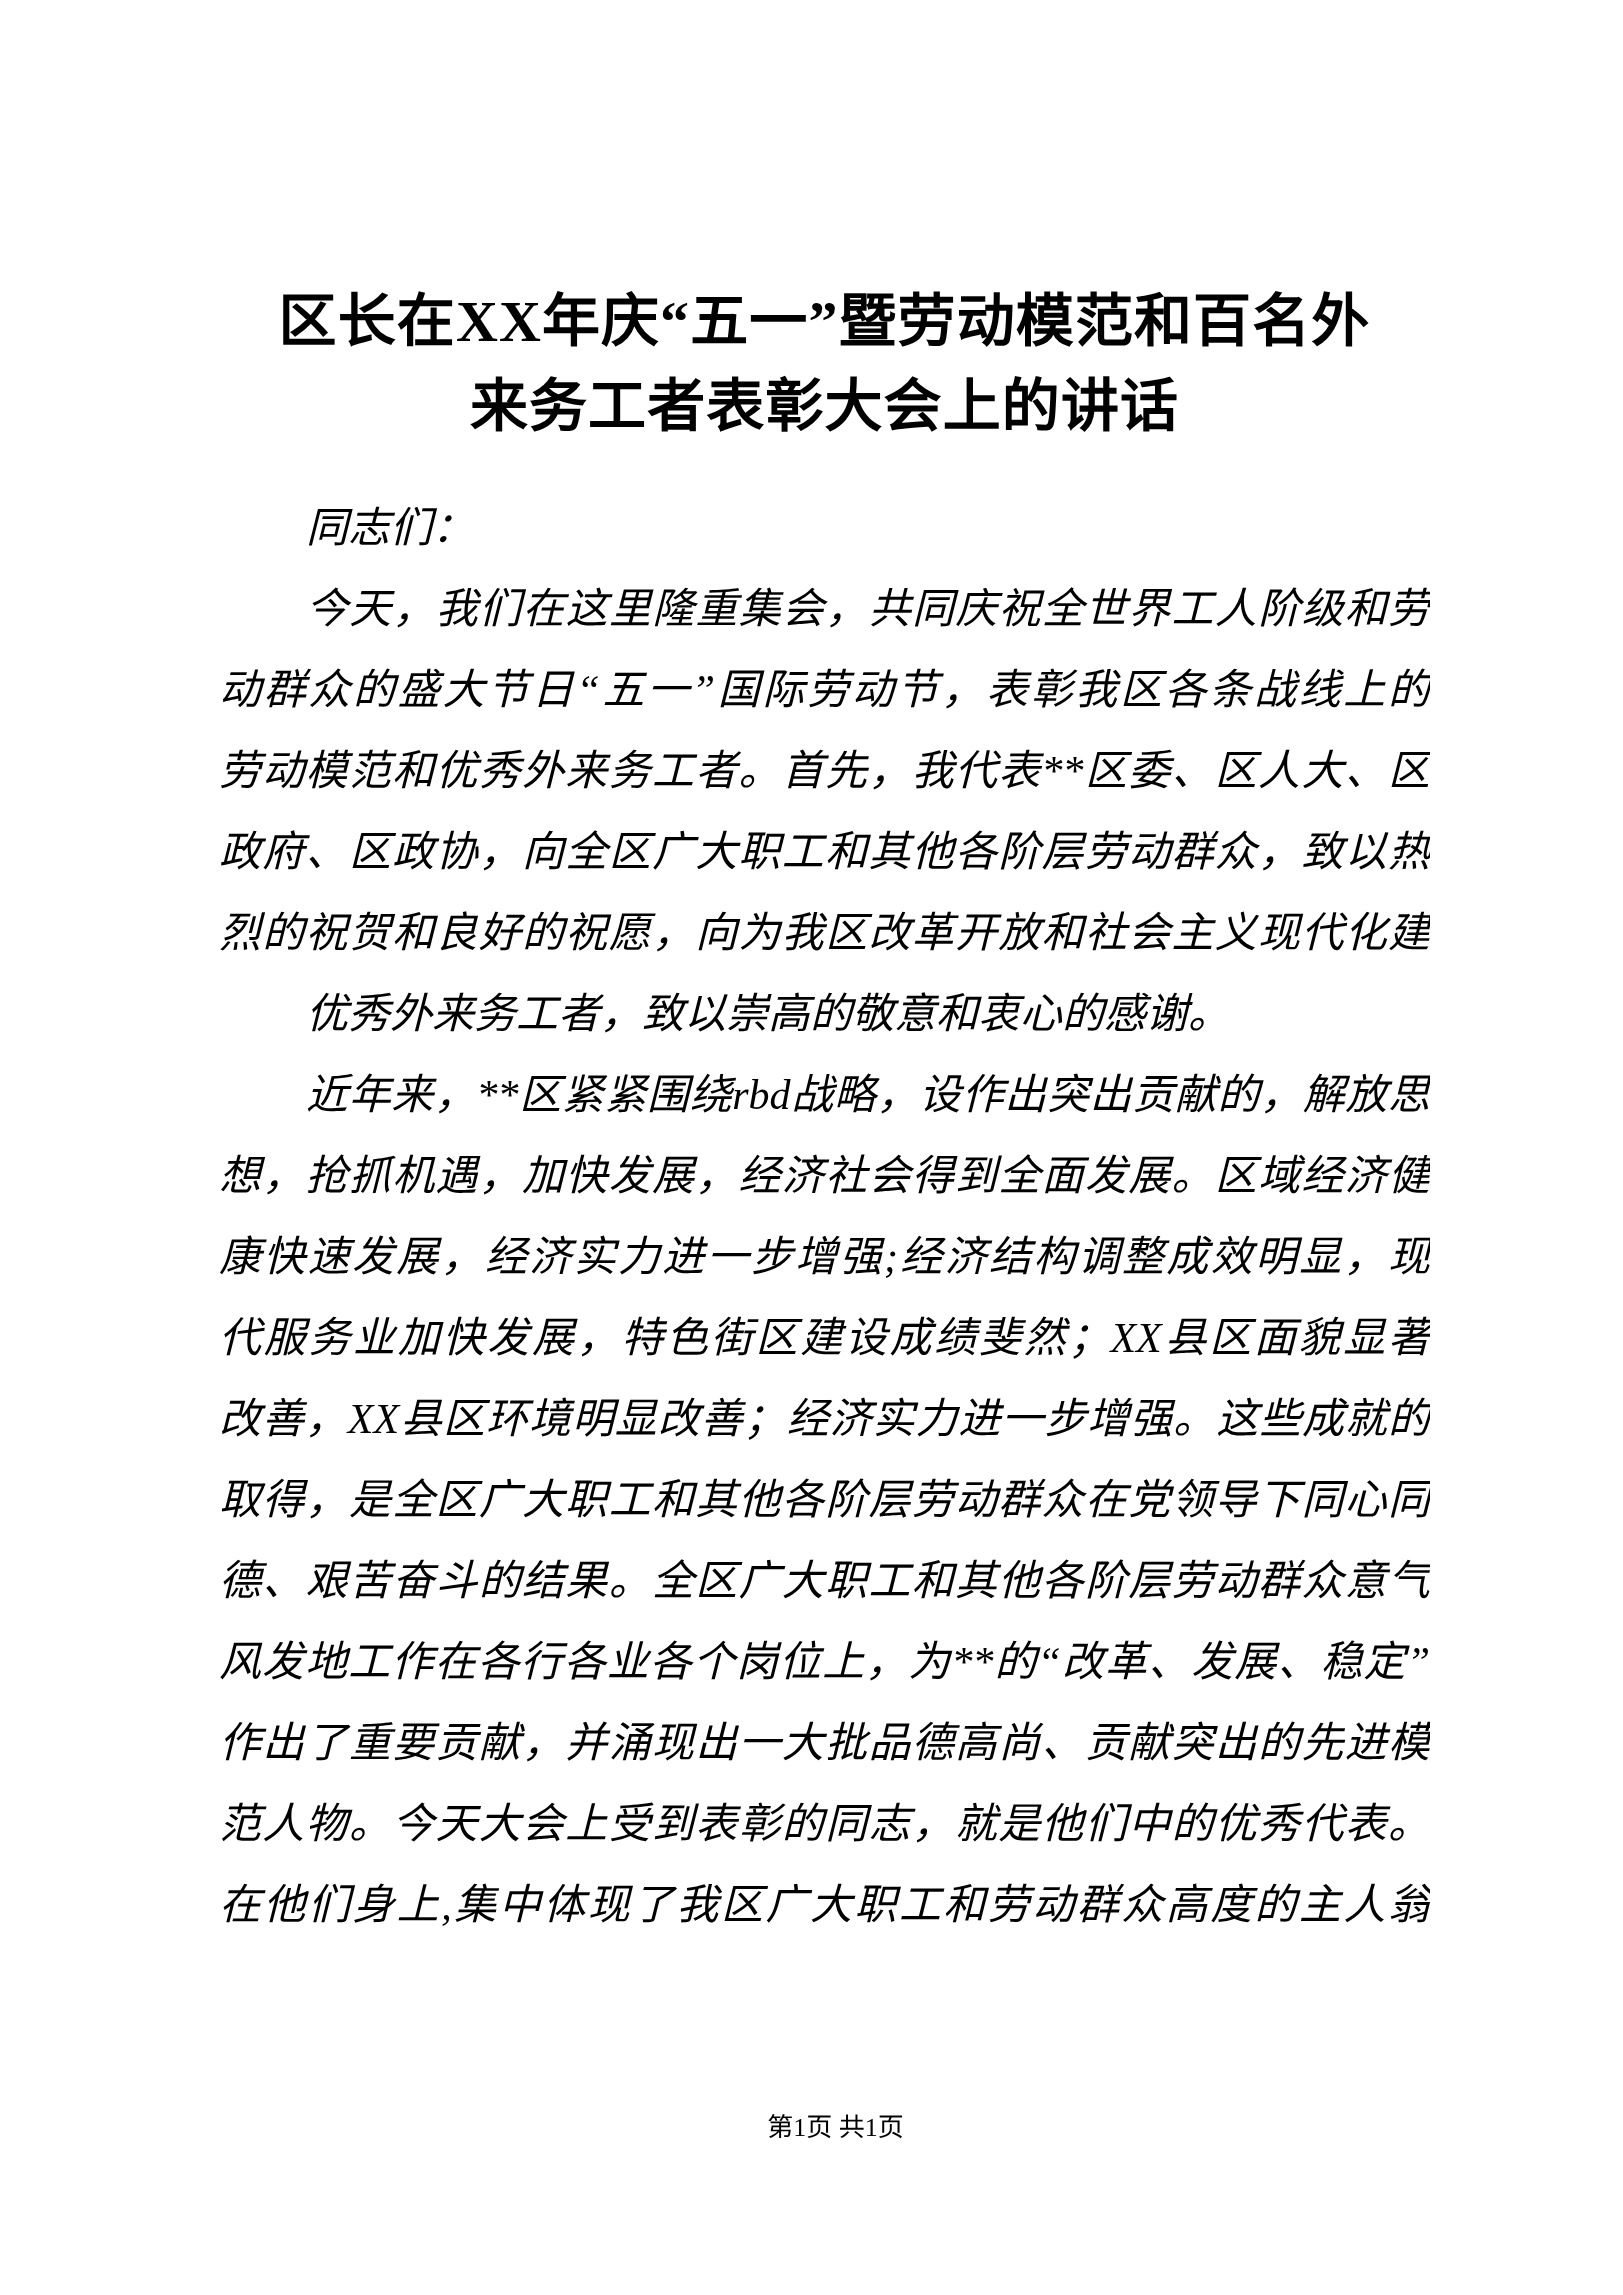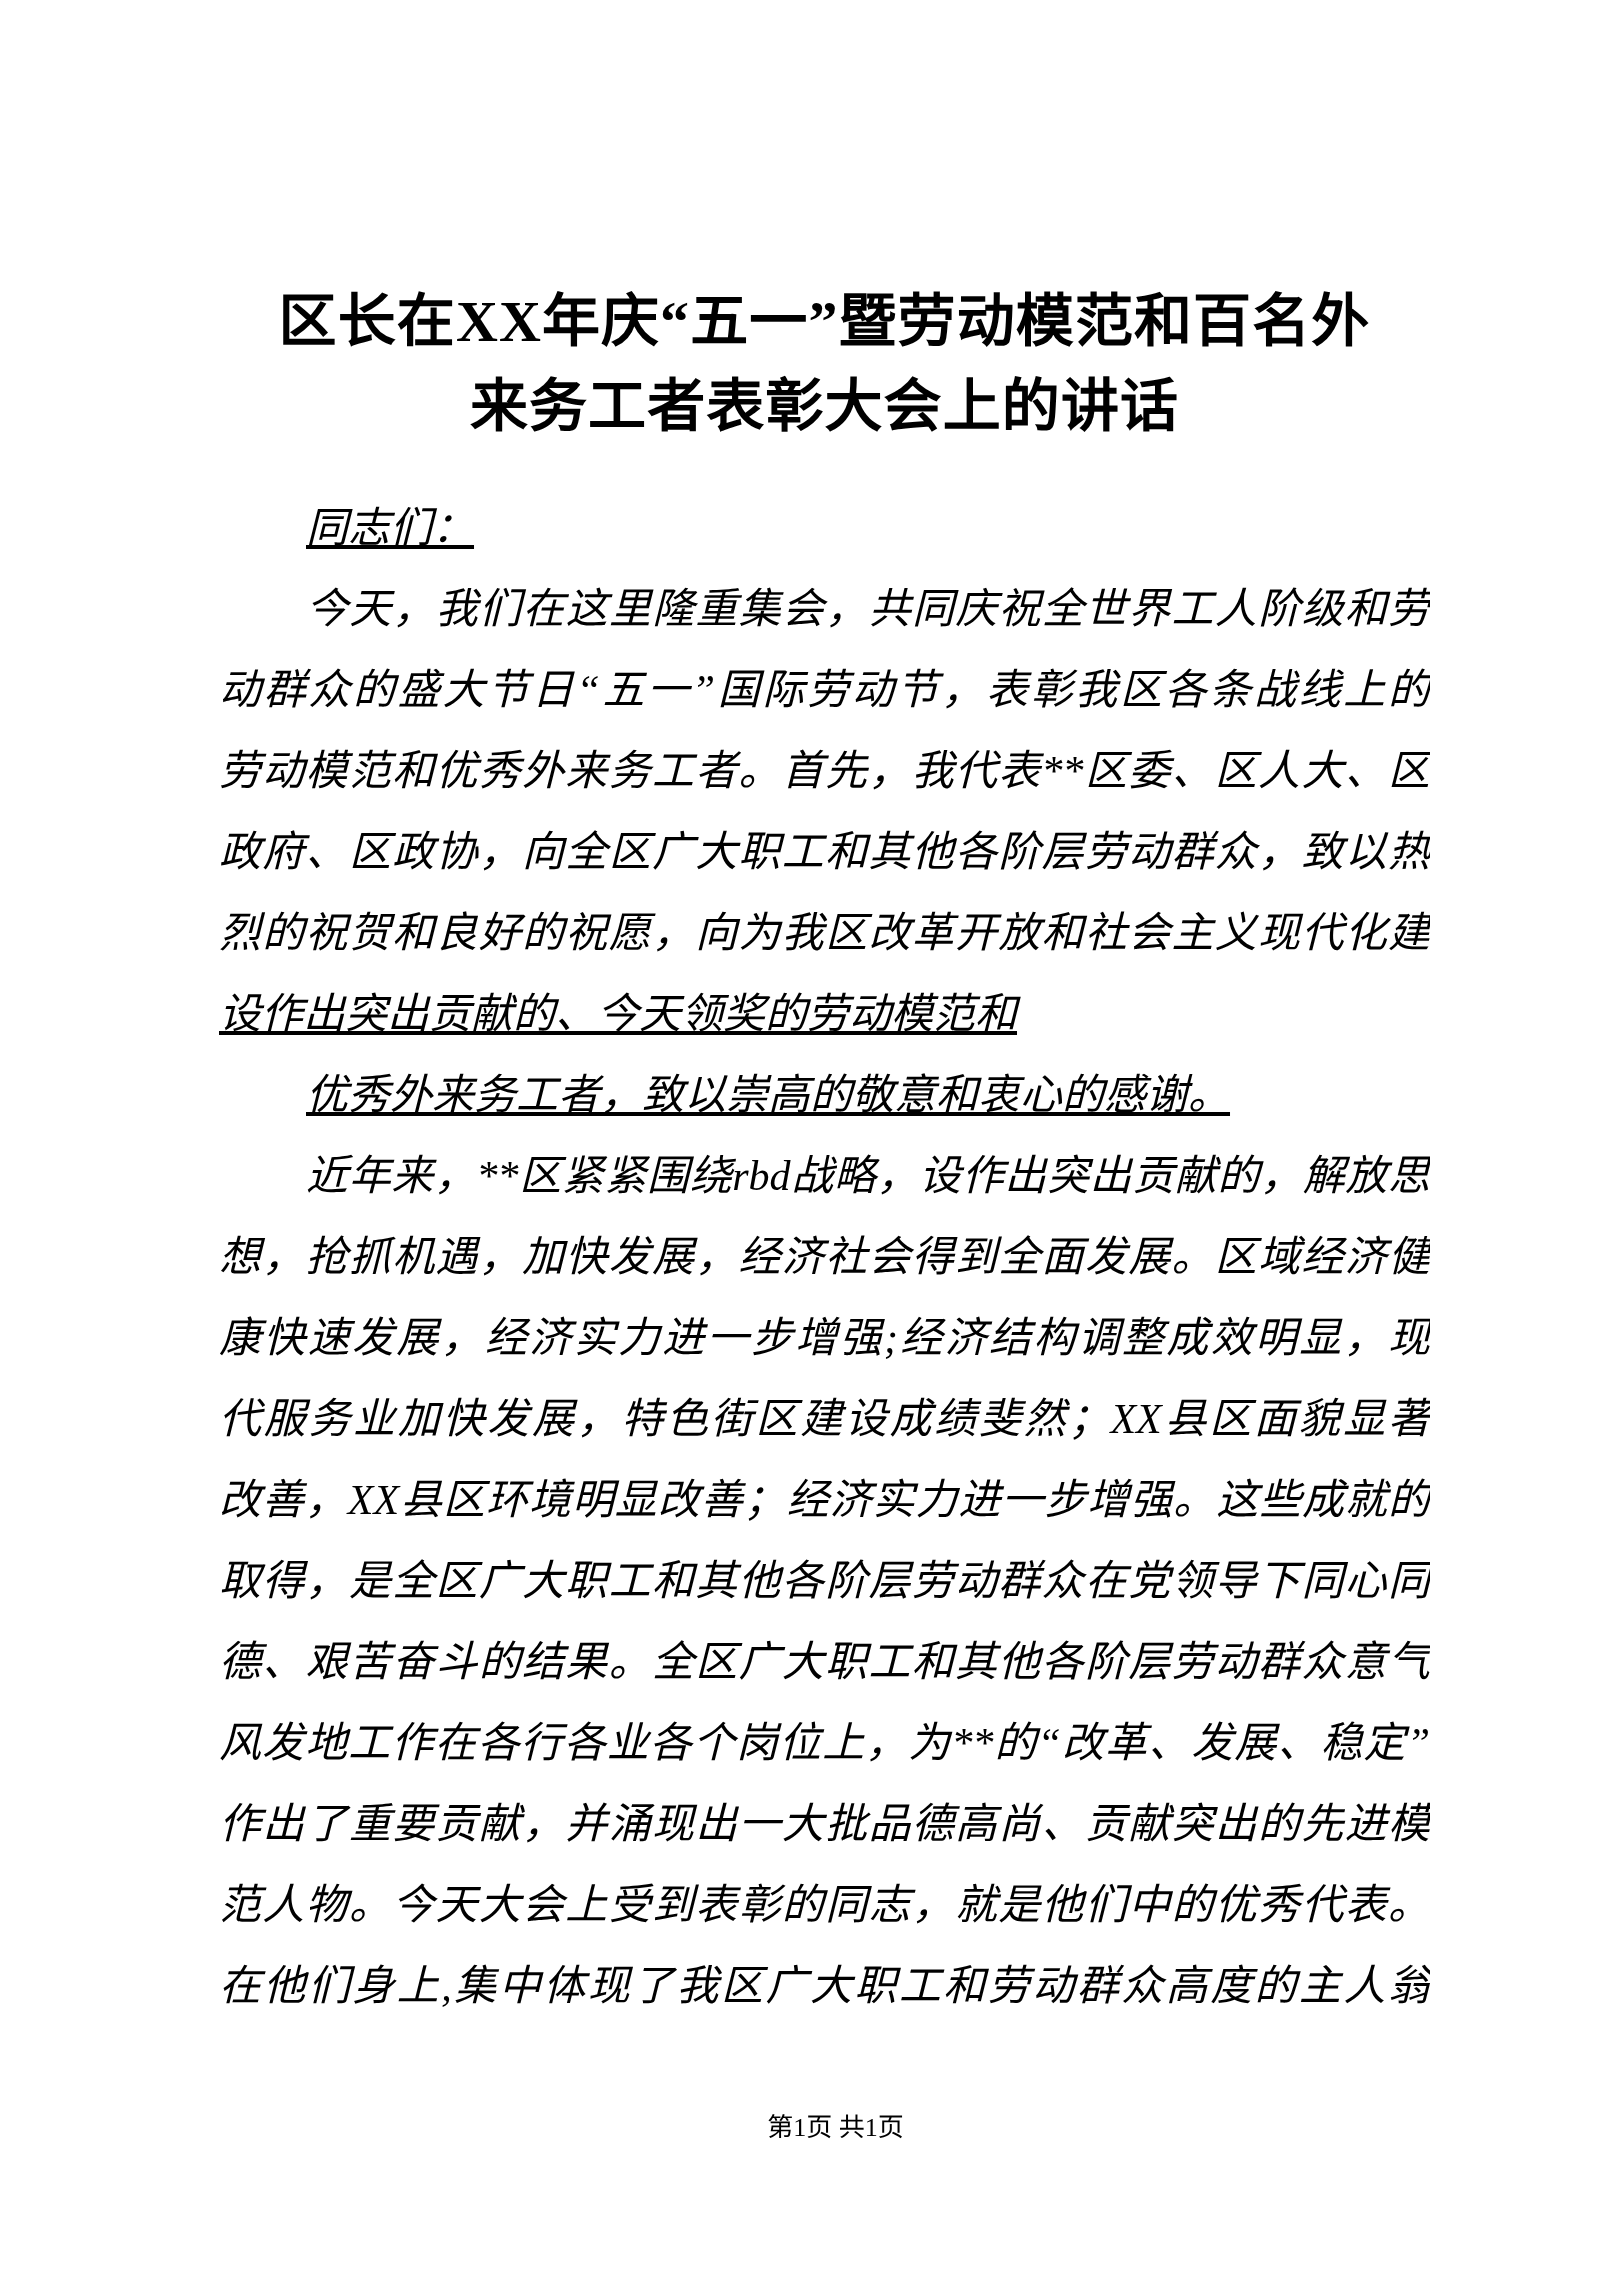--- a/index.html
+++ b/index.html
@@ -38,21 +38,21 @@
     font-style: italic; 
   }
   .line {
     height: 81px;
     line-height: 81px;
     text-align: justify;
     text-align-last: justify;
     overflow: hidden;
   }
   .line.indent { text-indent: 87px; }
-  .line.short { text-align-last: left; text-decoration: underline; }
+  .line.short { text-align-last: left; }
   .doc-footer {
     position: absolute;
     top: 2110px;
     left: 230px;
     width: 1211px;
     text-align: center;
     font-size: 26px;
     line-height: 36px;
     font-style: normal;
   }
@@ -68,21 +68,20 @@
       <span class="title-line">来务工者表彰大会上的讲话</span>
     </h1>
 
     <div class="doc-body">
       <div class="line indent short">同志们：</div>
       <div class="line indent">今天，我们在这里隆重集会，共同庆祝全世界工人阶级和劳</div>
       <div class="line">动群众的盛大节日“五一”国际劳动节，表彰我区各条战线上的</div>
       <div class="line">劳动模范和优秀外来务工者。首先，我代表**区委、区人大、区</div>
       <div class="line">政府、区政协，向全区广大职工和其他各阶层劳动群众，致以热</div>
       <div class="line">烈的祝贺和良好的祝愿，向为我区改革开放和社会主义现代化建</div>
-      <div class="line short">设作出突出贡献的、今天领奖的劳动模范和</div>
       <div class="line indent short">优秀外来务工者，致以崇高的敬意和衷心的感谢。</div>
       <div class="line indent">近年来，**区紧紧围绕rbd战略，设作出突出贡献的，解放思</div>
       <div class="line">想，抢抓机遇，加快发展，经济社会得到全面发展。区域经济健</div>
       <div class="line">康快速发展，经济实力进一步增强;经济结构调整成效明显，现</div>
       <div class="line">代服务业加快发展，特色街区建设成绩斐然；XX县区面貌显著</div>
       <div class="line">改善，XX县区环境明显改善；经济实力进一步增强。这些成就的</div>
       <div class="line">取得，是全区广大职工和其他各阶层劳动群众在党领导下同心同</div>
       <div class="line">德、艰苦奋斗的结果。全区广大职工和其他各阶层劳动群众意气</div>
       <div class="line">风发地工作在各行各业各个岗位上，为**的“改革、发展、稳定”</div>
       <div class="line">作出了重要贡献，并涌现出一大批品德高尚、贡献突出的先进模</div>

